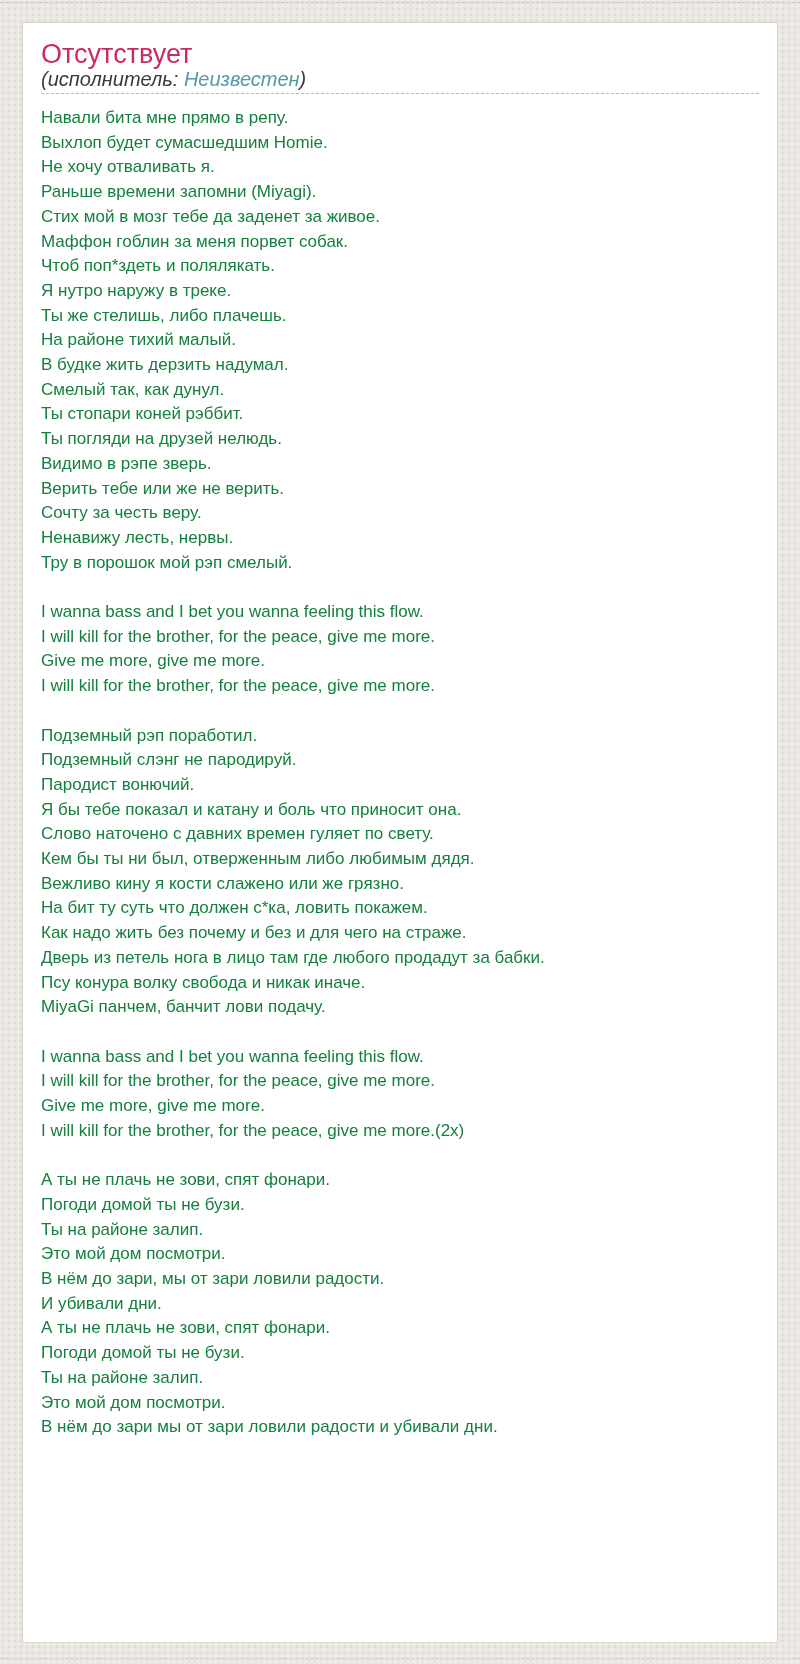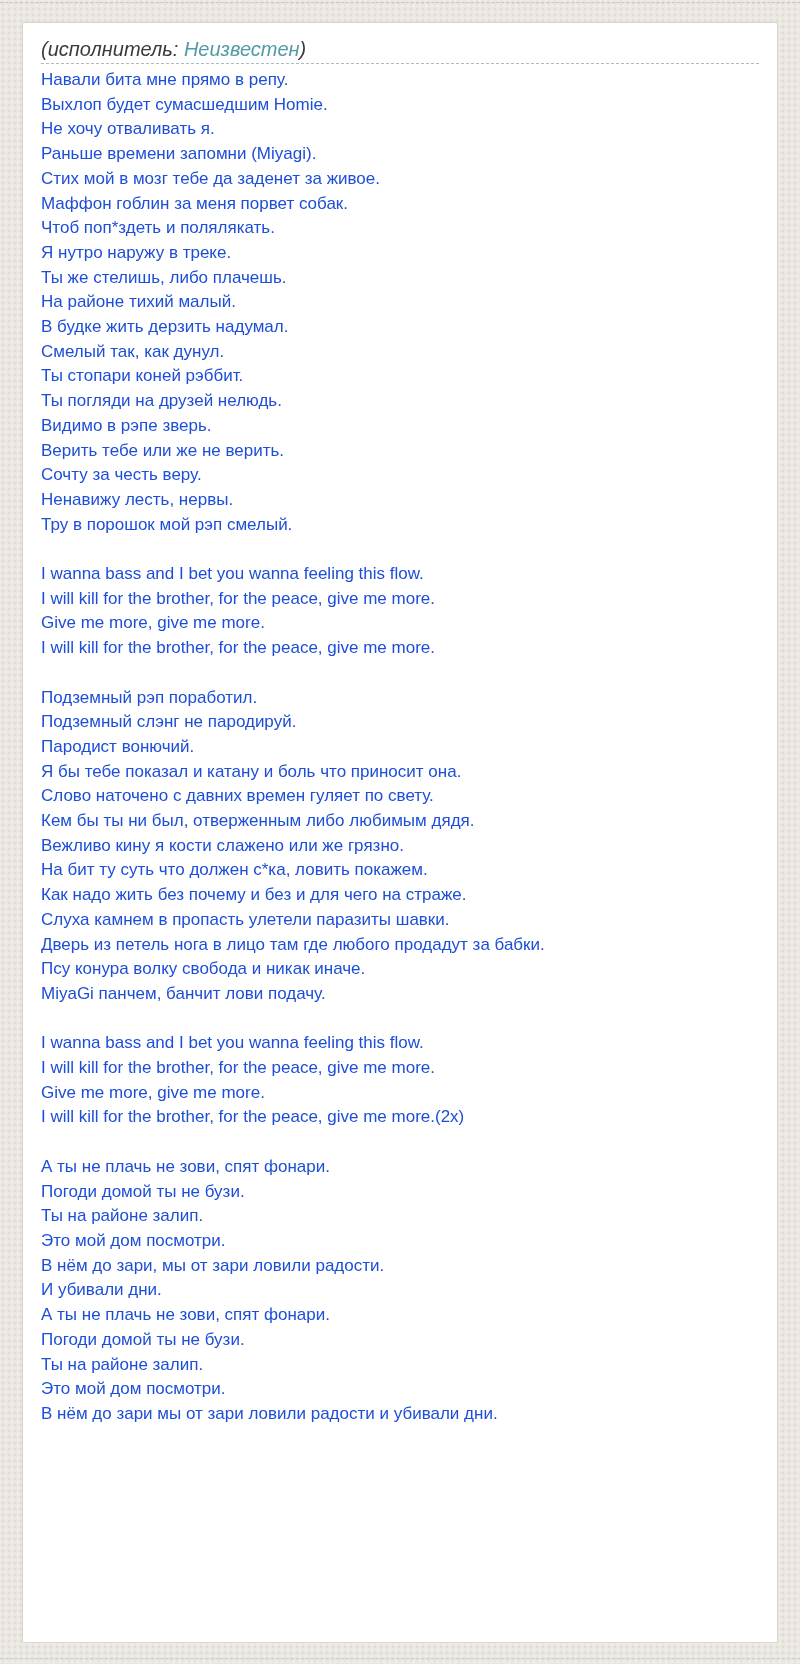--- a/index.html
+++ b/index.html
@@ -59,38 +59,39 @@
     padding-bottom: 4px;
     border-bottom: 1px dashed #a9bdc7;
     font-style: italic;
   }
   .artist-line a {
     color: #529aa8;
     text-decoration: none;
     cursor: pointer;
   }
   .lyrics {
-    margin-top: 4px;
+    margin-top: 12px;
     font-size: 17px;
     line-height: 24.7px;
-    color: #1d4ed8;
+    color: #15803d;
   }
   .stanza {
     margin: 0 0 24.7px 0;
   }
   .line {
     white-space: nowrap;
   }
 </style>
 </head>
 <body>
 
 <div class="top-rule"></div>
 
 <div class="card">
+  <h1 class="song-title">Отсутствует</h1>
 
   <div class="artist-line">
     <span>(исполнитель: </span><a>Неизвестен</a><span>)</span>
   </div>
 
   <div class="lyrics" id="lyrics">
       <div class="stanza">
         <div class="line">Навали бита мне прямо в репу.</div>
         <div class="line">Выхлоп будет сумасшедшим Homie.</div>
         <div class="line">Не хочу отваливать я.</div>
@@ -120,21 +121,20 @@
       <div class="stanza">
         <div class="line">Подземный рэп поработил.</div>
         <div class="line">Подземный слэнг не пародируй.</div>
         <div class="line">Пародист вонючий.</div>
         <div class="line">Я бы тебе показал и катану и боль что приносит она.</div>
         <div class="line">Слово наточено с давних времен гуляет по свету.</div>
         <div class="line">Кем бы ты ни был, отверженным либо любимым дядя.</div>
         <div class="line">Вежливо кину я кости слажено или же грязно.</div>
         <div class="line">На бит ту суть что должен с*ка, ловить покажем.</div>
         <div class="line">Как надо жить без почему и без и для чего на страже.</div>
-        <div class="line">Слуха камнем в пропасть улетели паразиты шавки.</div>
         <div class="line">Дверь из петель нога в лицо там где любого продадут за бабки.</div>
         <div class="line">Псу конура волку свобода и никак иначе.</div>
         <div class="line">MiyaGi панчем, банчит лови подачу.</div>
       </div>
       <div class="stanza">
         <div class="line">I wanna bass and I bet you wanna feeling this flow.</div>
         <div class="line">I will kill for the brother, for the peace, give me more.</div>
         <div class="line">Give me more, give me more.</div>
         <div class="line">I will kill for the brother, for the peace, give me more.(2x)</div>
       </div>

